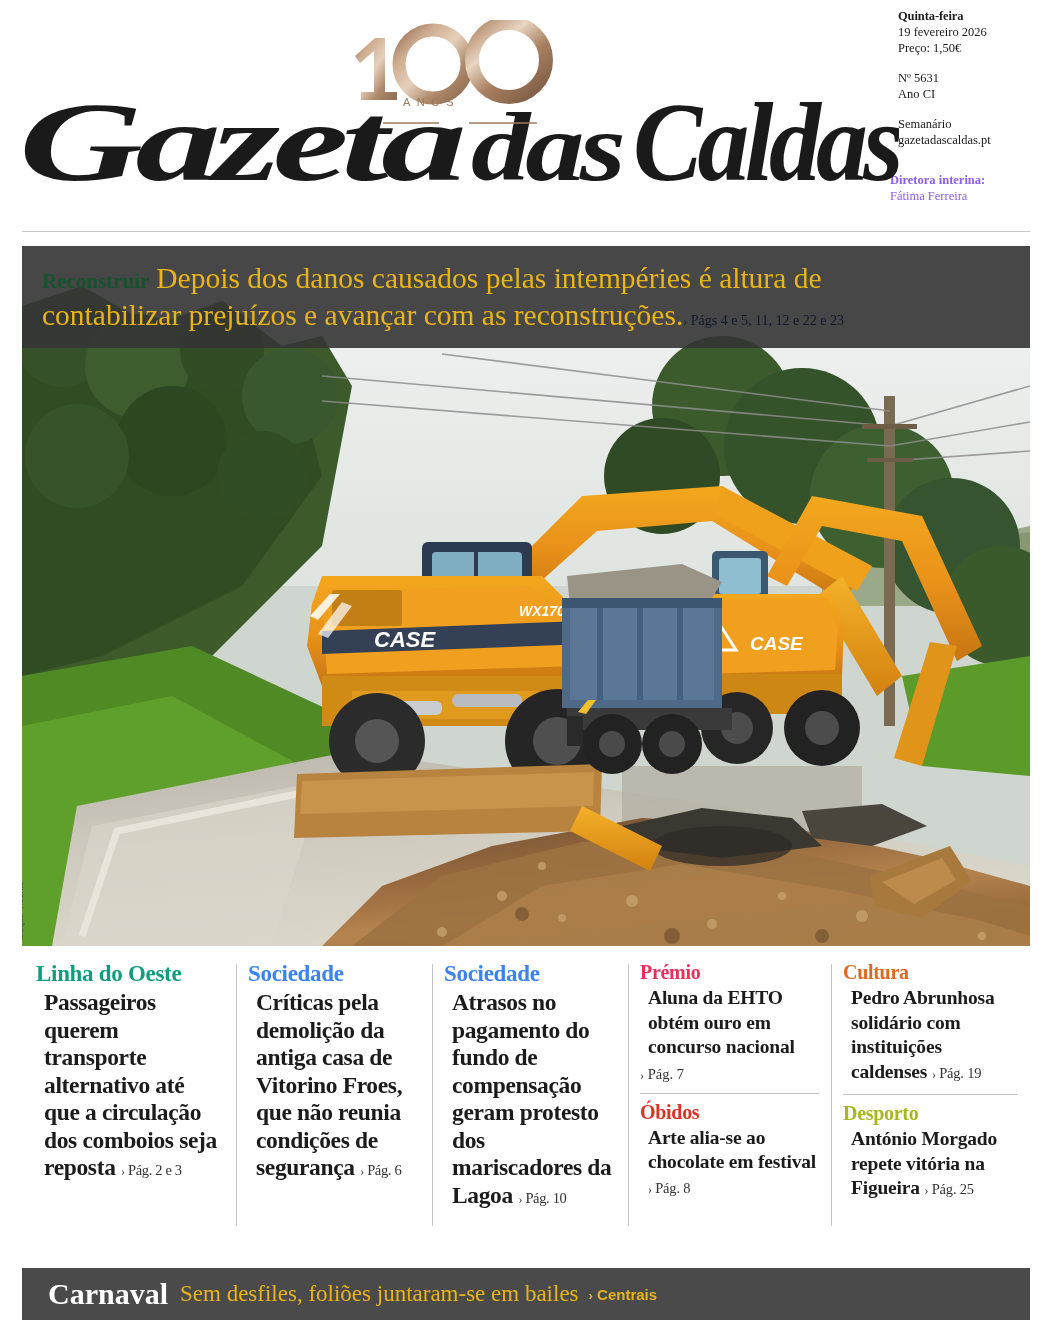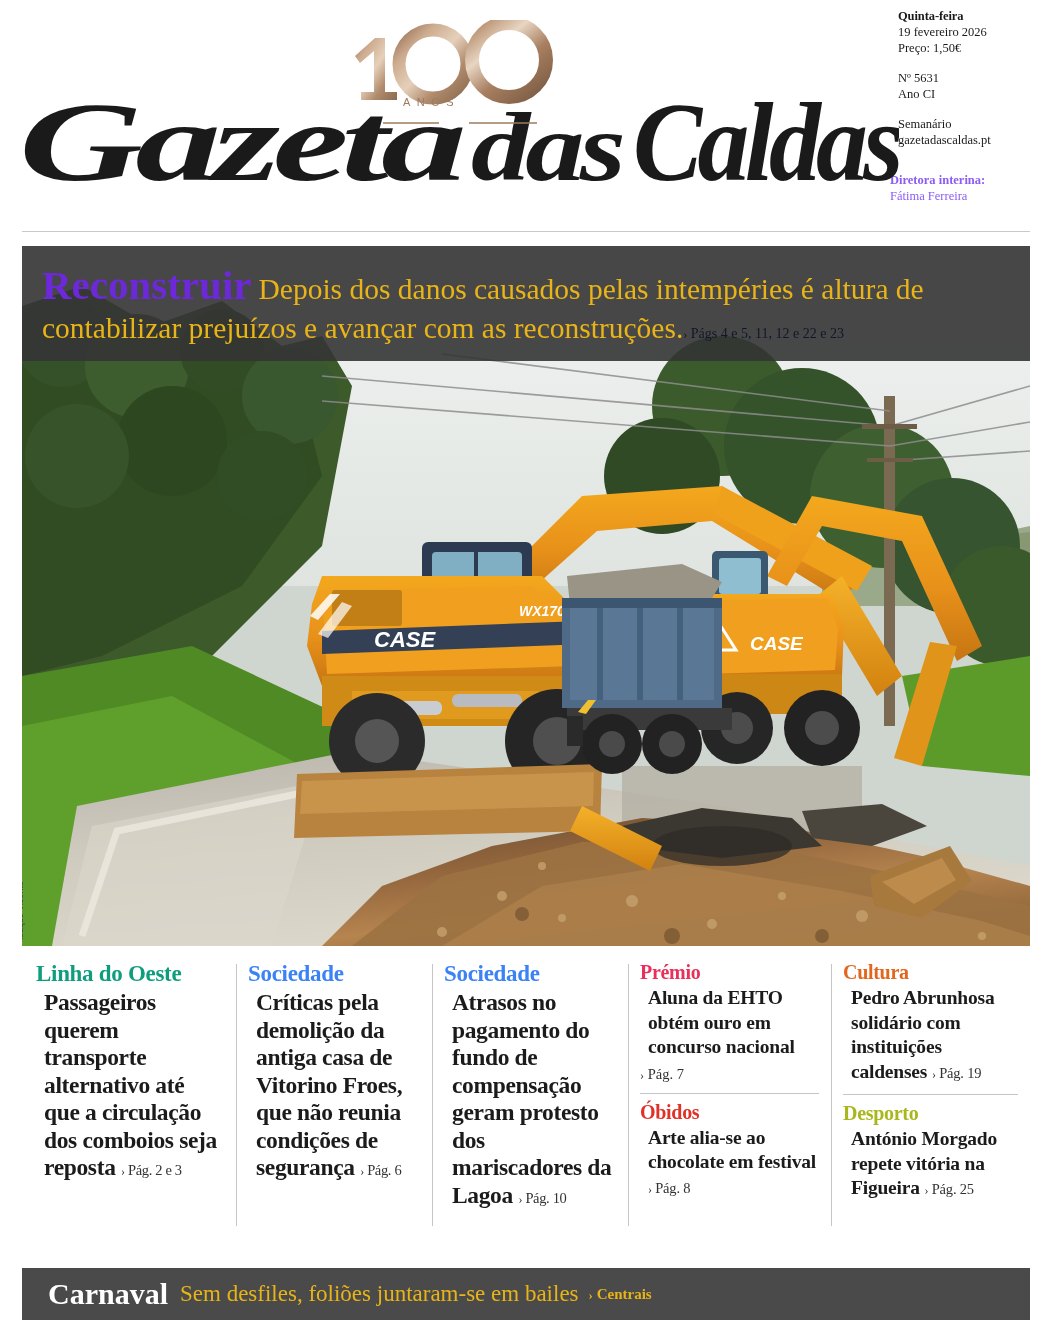--- a/index.html
+++ b/index.html
@@ -120,23 +120,23 @@
   }
 
   .hero-banner .line {
     font-family: "Liberation Serif", serif;
     font-size: 30px;
     line-height: 1.22;
     color: #e8b418;
     font-weight: bold;
   }
   .hero-kicker {
-    color: #6d28d9;
+    color: #14532d;
     font-weight: bold;
-    font-size: 41px;
+    font-size: 21px;
     margin-right: 7px;
   }
   .hero-sub {
     font-weight: normal;
     font-size: 29.5px;
     color: #e8b418;
   }
   .hero-pages {
     font-size: 14px;
     font-weight: normal;
@@ -259,21 +259,21 @@
     font-size: 30px;
     color: #ffffff;
     margin-right: 12px;
   }
   .bb-text {
     font-family: "Liberation Serif", serif;
     font-size: 23px;
     color: #e8b418;
   }
   .bb-ref {
-    font-family: Liberation Serif, serif;
+    font-family: Liberation Sans, sans-serif;
     font-weight: bold;
     font-size: 15px;
     color: #e8b418;
     margin-left: 10px;
   }
   .bb-ref .arrow { font-size: 13px; }
 </style>
 </head>
 <body>
 

